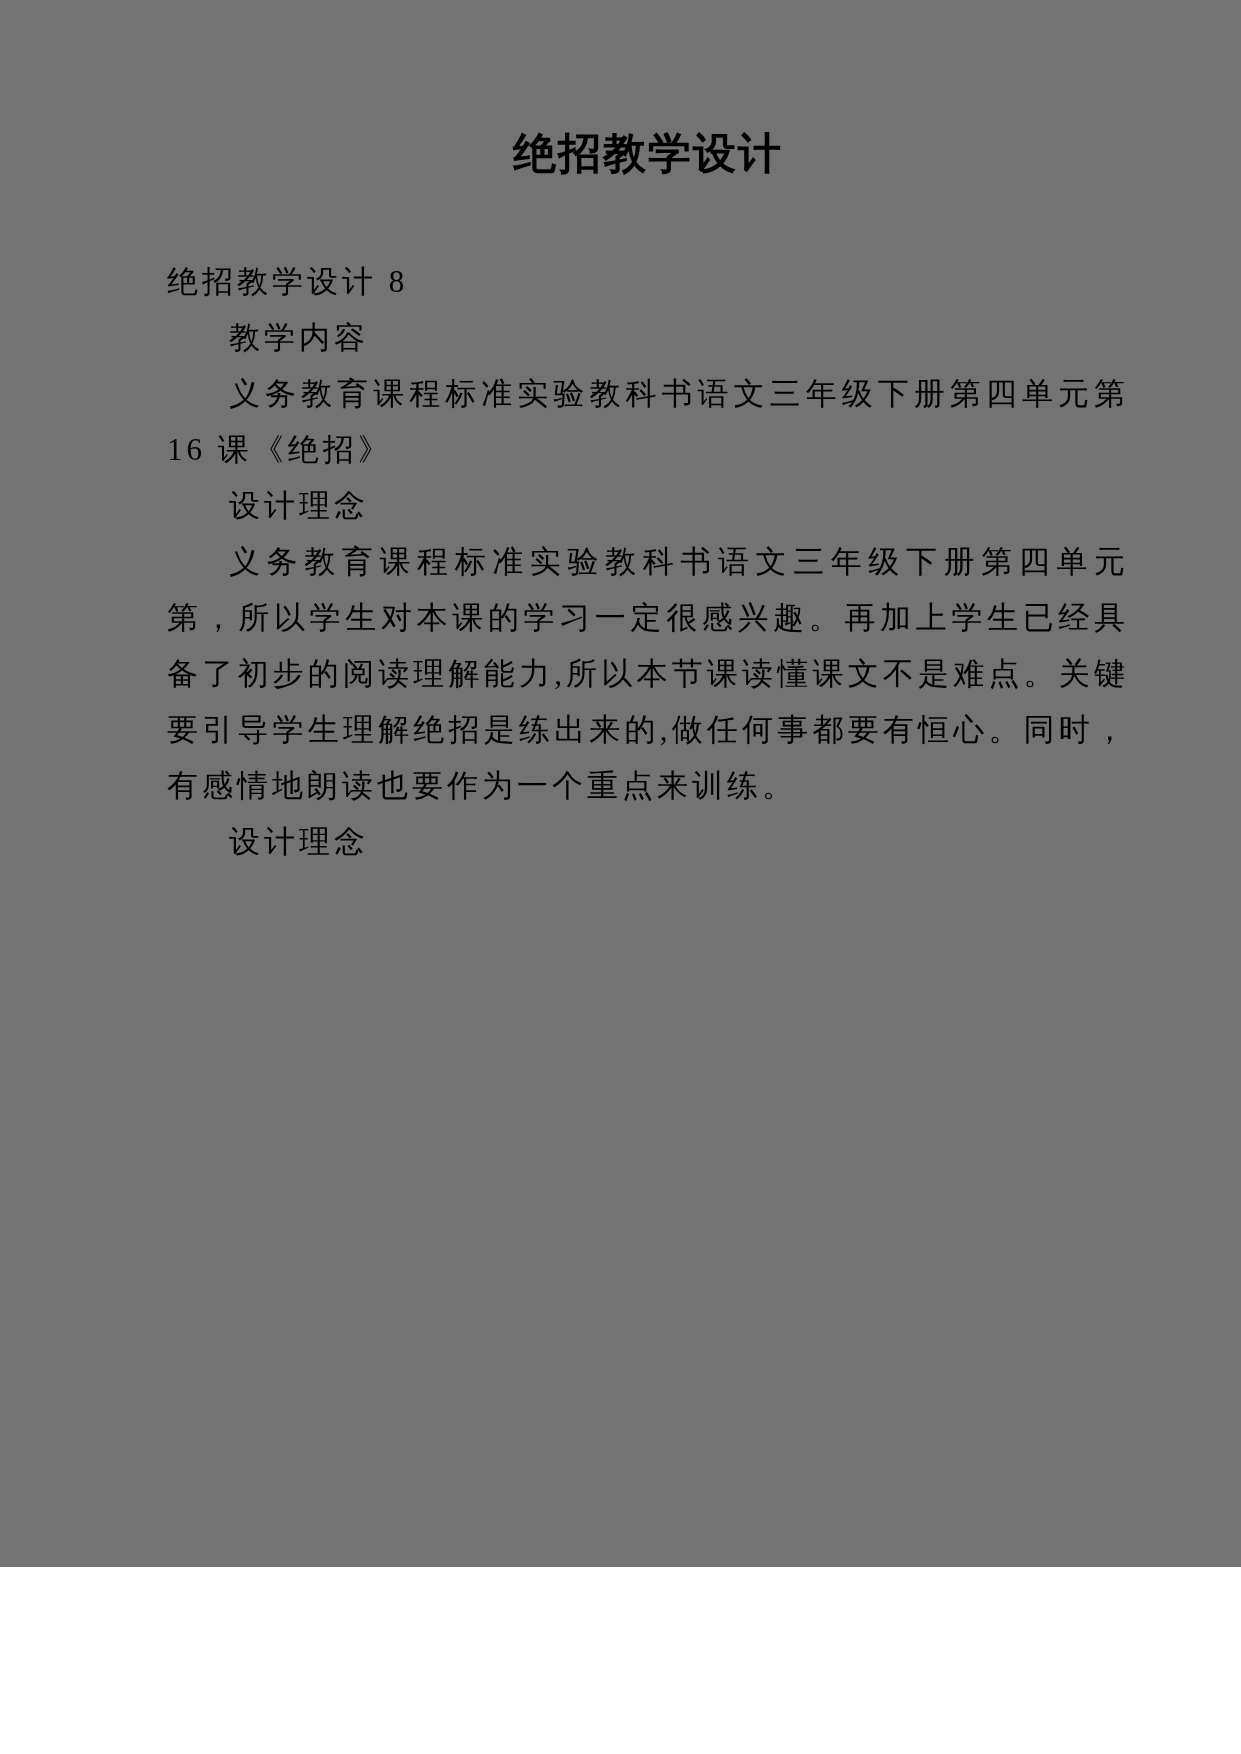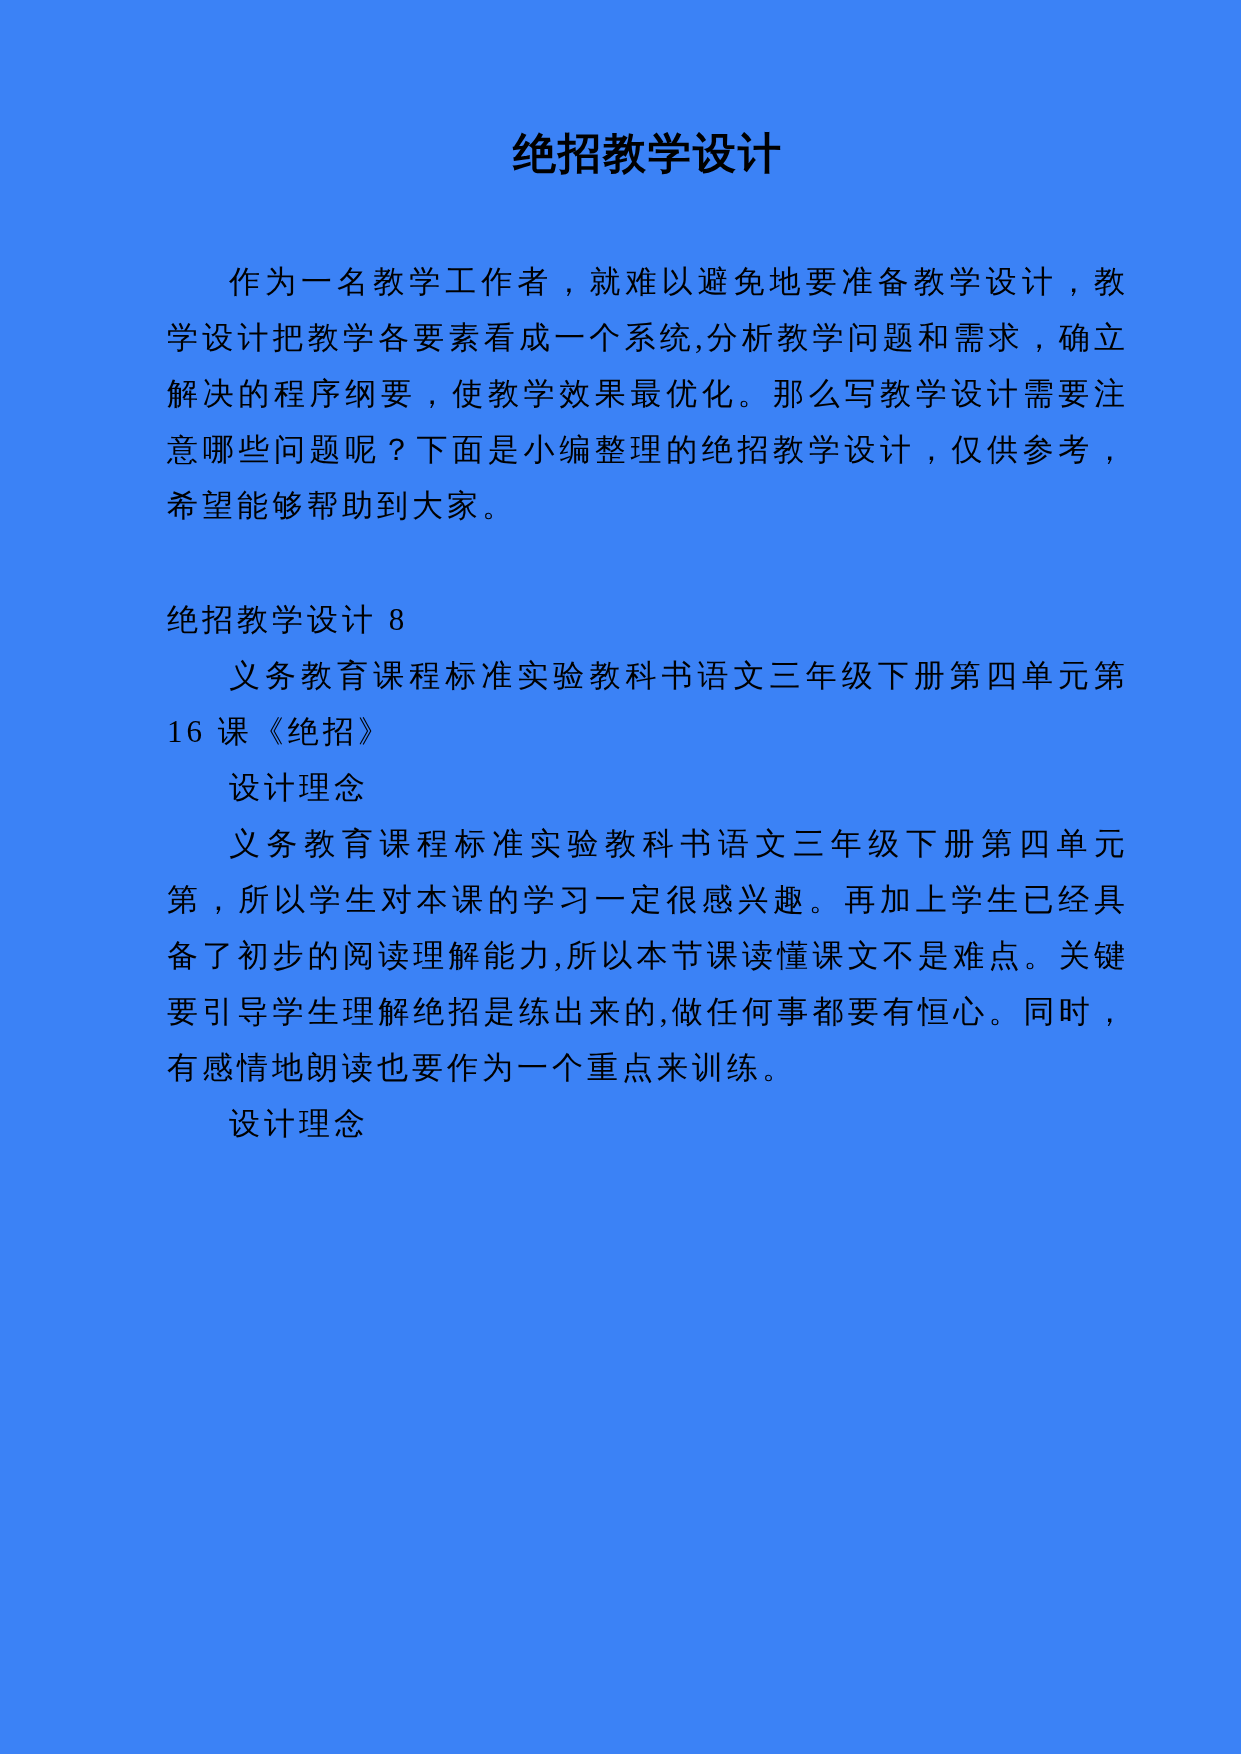--- a/index.html
+++ b/index.html
@@ -10,23 +10,23 @@
   body {
     width: 1241px;
     height: 1754px;
     color: #000000;
     font-family: "Liberation Serif", "DejaVu Serif", serif;
     overflow: hidden;
   }
   .page {
     box-sizing: border-box;
     width: 1241px;
-    height: 1754px;
+    height: 1567px;
     padding: 118px 112px 60px 167px;
-    background: #3b82f6;
+    background: #737373;
     overflow: hidden;
   }
   .doc-title {
     margin: 0 0 64px 0;
     font-size: 43px;
     line-height: 72px;
     font-weight: 700;
     text-align: center;
     letter-spacing: 2px;
   }
@@ -44,20 +44,20 @@
   .doc-body p.gap-before {
     margin-top: 58px;
   }
 </style>
 </head>
 <body>
 
 <div class="page">
   <h1 class="doc-title">绝招教学设计</h1>
   <div class="doc-body" id="doc-body">
-      <p class="paragraph indent">作为一名教学工作者，就难以避免地要准备教学设计，教学设计把教学各要素看成一个系统,分析教学问题和需求，确立解决的程序纲要，使教学效果最优化。那么写教学设计需要注意哪些问题呢？下面是小编整理的绝招教学设计，仅供参考，希望能够帮助到大家。</p>
       <p class="section-heading gap-before">绝招教学设计 8</p>
+      <p class="subheading indent">教学内容</p>
       <p class="paragraph indent">义务教育课程标准实验教科书语文三年级下册第四单元第 16 课《绝招》</p>
       <p class="subheading indent">设计理念</p>
       <p class="paragraph indent">义务教育课程标准实验教科书语文三年级下册第四单元第，所以学生对本课的学习一定很感兴趣。再加上学生已经具备了初步的阅读理解能力,所以本节课读懂课文不是难点。关键要引导学生理解绝招是练出来的,做任何事都要有恒心。同时，有感情地朗读也要作为一个重点来训练。</p>
       <p class="subheading indent">设计理念</p>
     </div>
 </div>
 
 </body></html>

